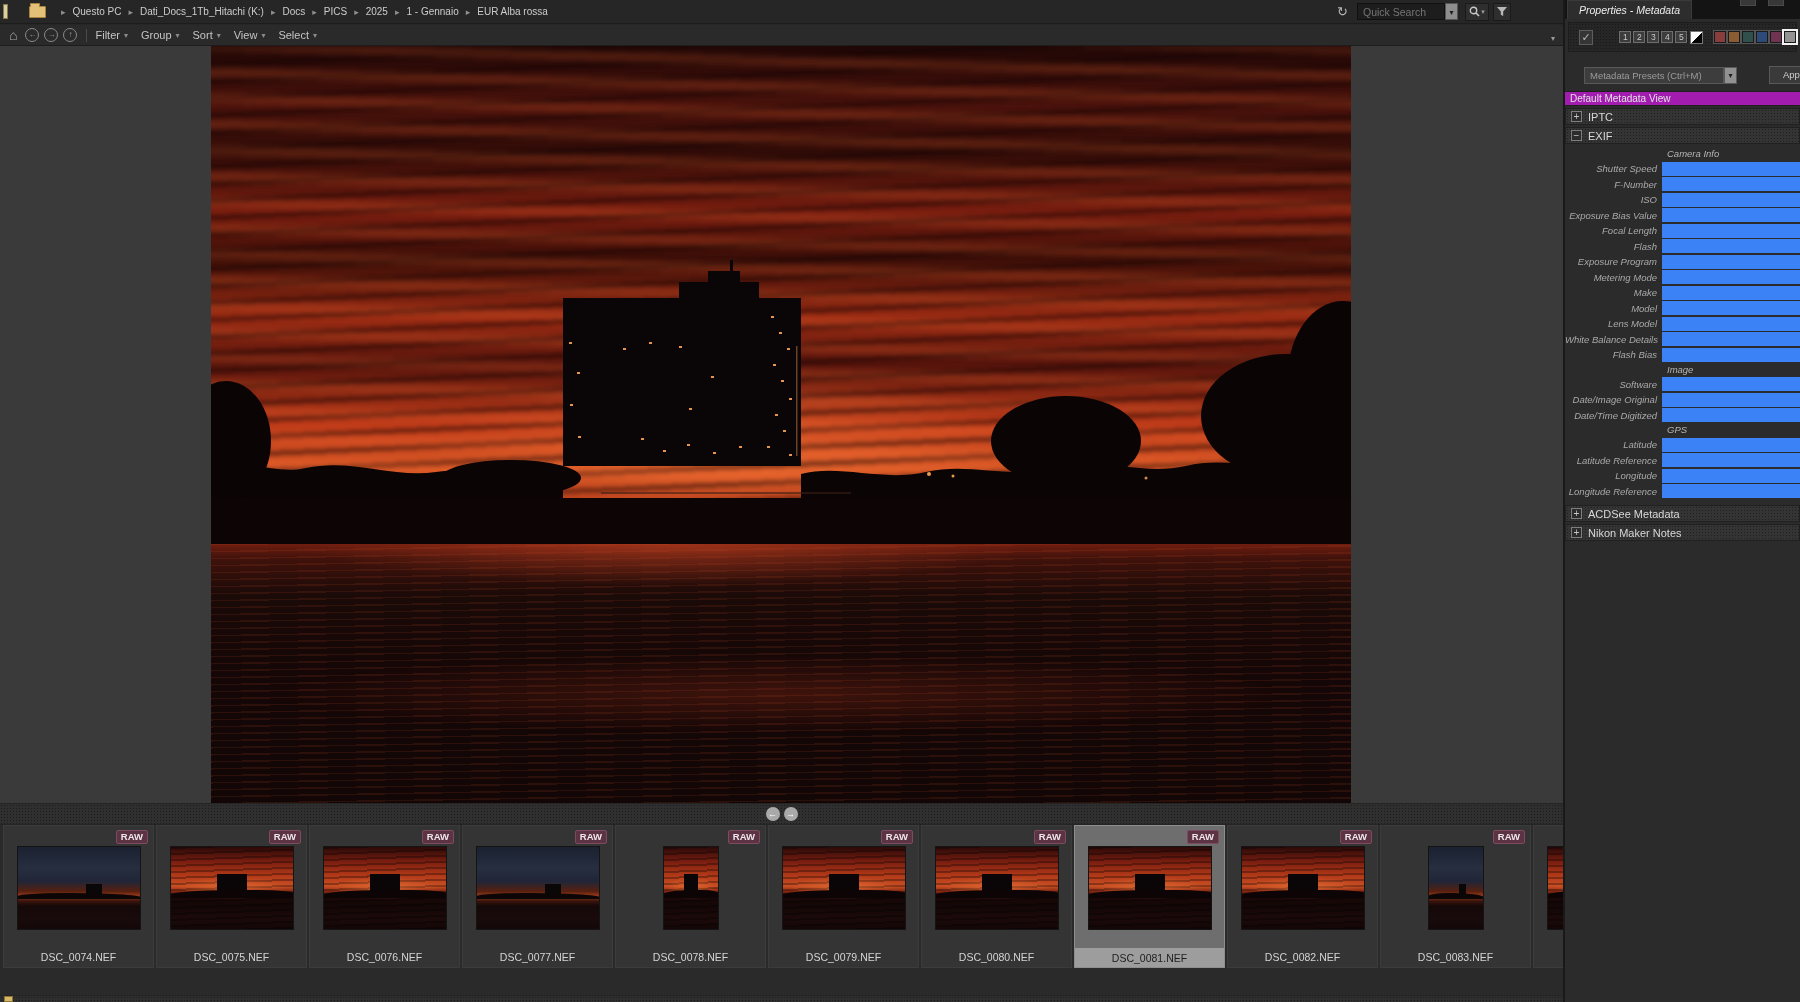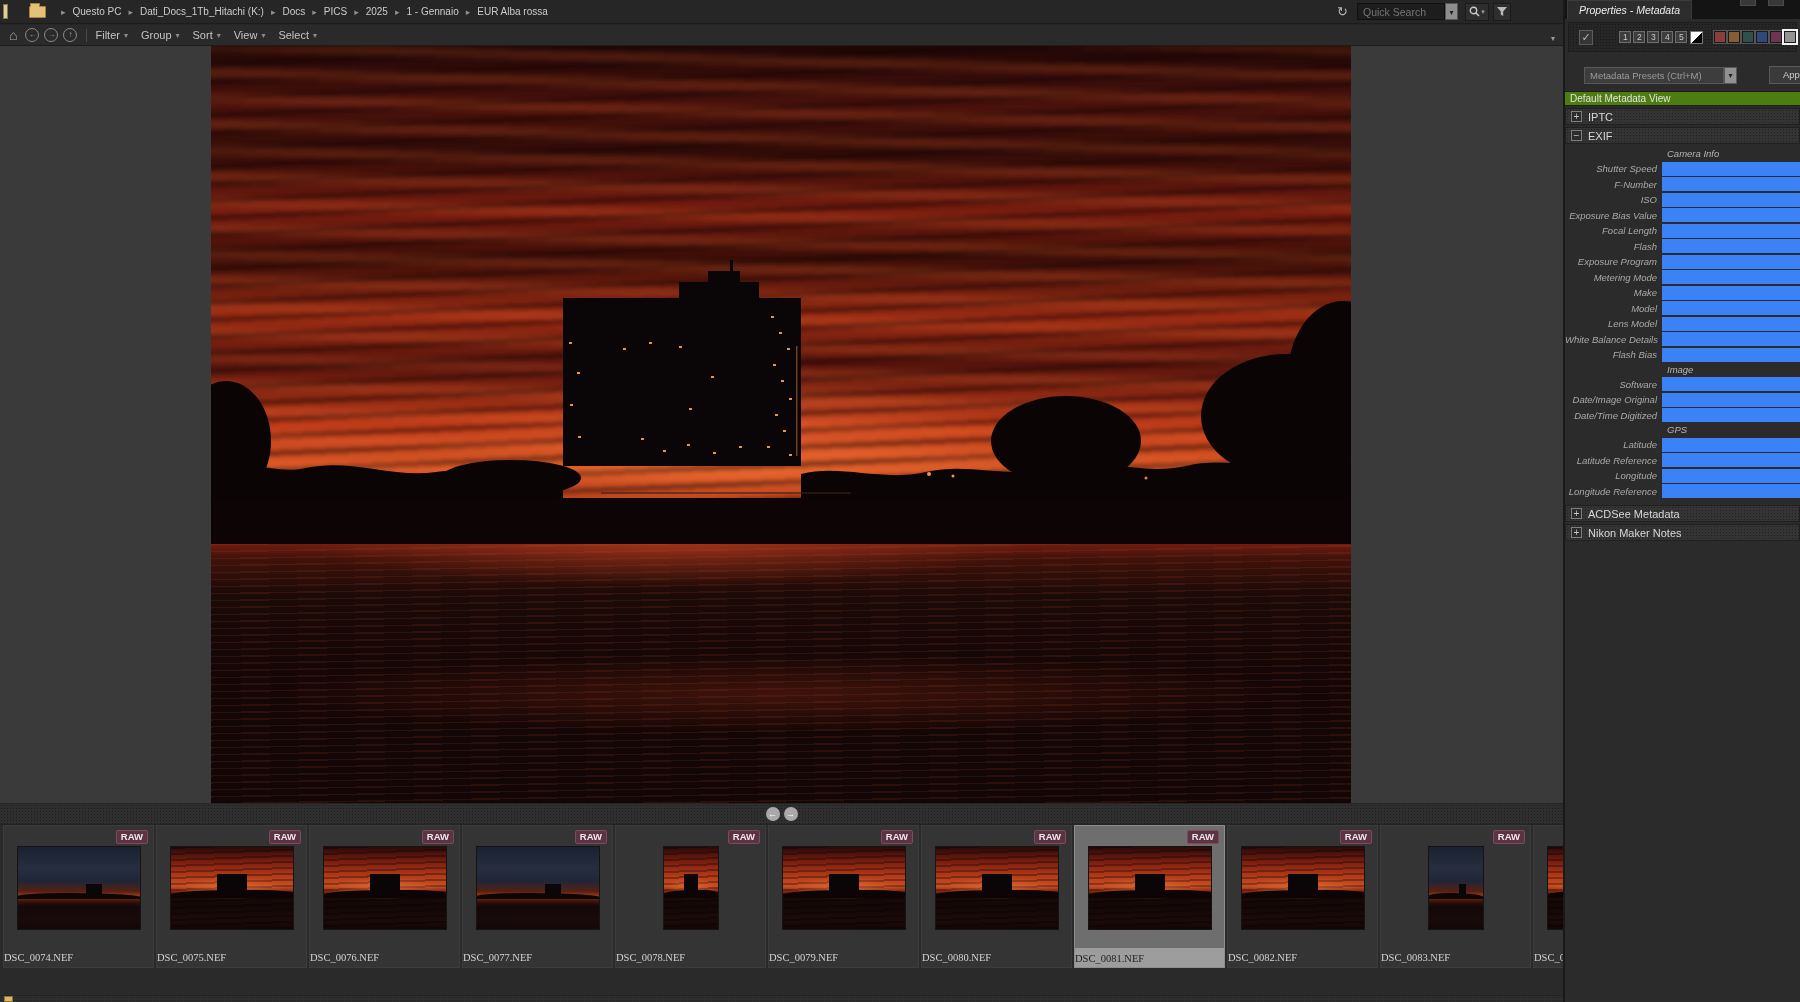--- a/index.html
+++ b/index.html
@@ -93,21 +93,21 @@
         #1a0808 62%,#140707 72%,#1b0a09 86%,#150707 100%);}
   .tm-red::before{content:"";position:absolute;left:38%;top:33%;width:25%;height:27%;background:#0a0506;}
   .tm-red::after{content:"";position:absolute;left:-4%;right:-4%;top:53%;height:9%;background:#0d0505;
       border-radius:50% 30% 45% 35% / 80% 60% 0 0;}
   .tm-dark{background:
       linear-gradient(180deg,#1b2130 0%,#262e40 26%,#202638 42%,#57200f 54%,#9c3a1c 60%,
         #3a140c 66%,#150808 72%,#190b0b 88%,#130707 100%);}
   .tm-dark::before{content:"";position:absolute;left:56%;top:45%;width:13%;height:15%;background:#0a0708;}
   .tm-dark::after{content:"";position:absolute;left:-4%;right:-4%;top:56%;height:8%;background:#0c0606;
       border-radius:40% 55% 35% 50% / 70% 80% 0 0;}
-  .fname{position:absolute;left:0;right:0;bottom:4px;font-size:10.5px;color:#d4d4d4;font-family:Liberation Serif, serif;}
+  .fname{position:absolute;left:0;right:0;bottom:4px;text-align:center;font-size:10.5px;color:#d4d4d4;}
   .cell.selected .label-strip{position:absolute;left:0;right:0;bottom:0;height:19px;background:#9d9d9d;}
   .cell.selected .fname{color:#1d1d1d;bottom:3px;}
 
   .status-strip{position:absolute;left:0;top:995px;width:1563px;height:7px;background-color:#2e2e2e;
                 border-top:1px solid #242424;}
   .mini-folder{position:absolute;left:4px;bottom:0px;width:9px;height:6px;background:#d9b868;
                border:1px solid #8a7436;}
 
   
   .right-panel{position:absolute;left:1563px;top:0;width:237px;height:1002px;background:#2b2b2b;
@@ -131,21 +131,21 @@
   .swatches{display:flex;gap:2px;margin-left:11px;}
   .sw{width:12px;height:12px;border:1px solid #1a1a1a;outline:1px solid #555;}
   .sw.selected{outline:2px solid #f2f2f2;}
   .presets-row{position:relative;margin-top:14px;height:18px;padding-left:19px;display:flex;align-items:center;}
   .presets-box{width:140px;height:17px;background:#3d3d3d;border:1px solid #585858;color:#9b9b9b;
                font-size:9.5px;line-height:15px;padding:0 5px;white-space:nowrap;overflow:hidden;}
   .presets-drop{width:13px;height:17px;background:#919191;border:1px solid #585858;color:#1e1e1e;
                 font-size:8px;line-height:16px;text-align:center;}
   .apply-btn{position:absolute;left:204px;top:0;width:60px;height:18px;background:#3a3a3a;
              border:1px solid #5a5a5a;color:#cfcfcf;font-size:9.5px;line-height:16px;padding-left:13px;}
-  .view-title{margin-top:7px;height:15px;background:#4d7c0f;border-top:1px solid #1f1f1f;
+  .view-title{margin-top:7px;height:15px;background:#a21caf;border-top:1px solid #1f1f1f;
               border-bottom:1px solid #1f1f1f;color:#e2e2e2;font-size:10px;line-height:14px;padding-left:5px;}
   .sec-bar{margin-top:2px;height:17px;background-color:#343434;border:1px solid #202020;
            display:flex;align-items:center;gap:6px;padding-left:5px;color:#d8d8d8;font-size:11px;}
   .pm{width:11px;height:11px;border:1px solid #7e7e7e;color:#c8c8c8;font-size:10px;line-height:9px;
       text-align:center;background:#2c2c2c;}
   .exif-body{padding:3px 0 4px 0;font-style:italic;}
   .exif-subheader{height:14px;padding-left:102px;color:#b5b5b5;font-size:9.5px;line-height:14px;}
   .exif-row{display:flex;align-items:center;height:15.5px;}
   .exif-label{width:97px;text-align:right;padding-right:5px;font-size:9.5px;color:#a9a9a9;
               white-space:nowrap;}

